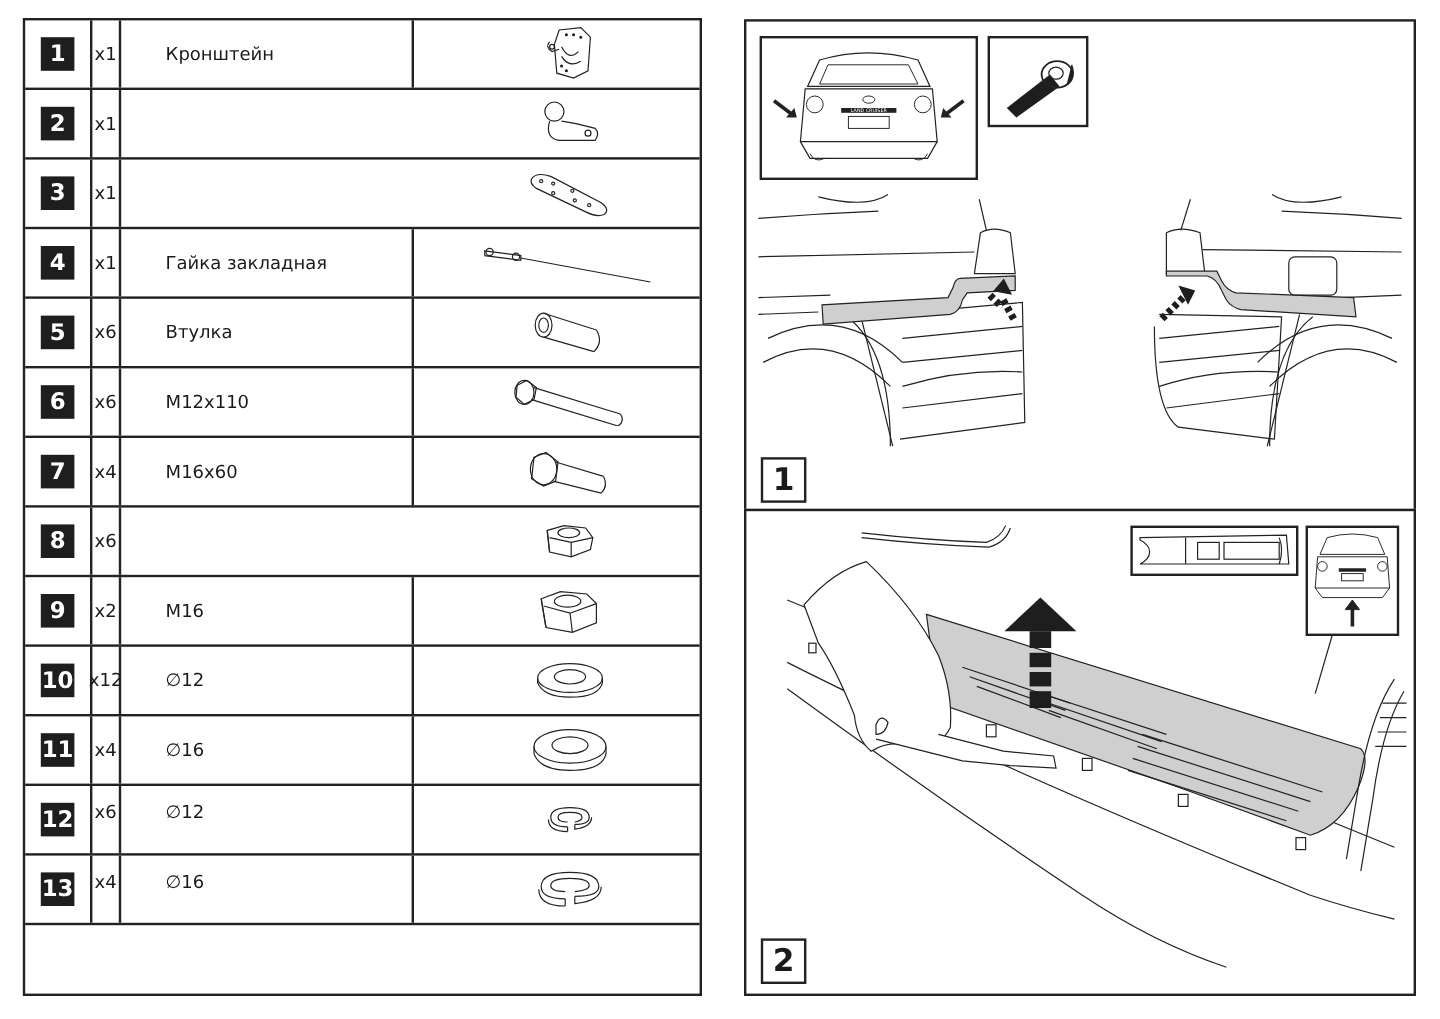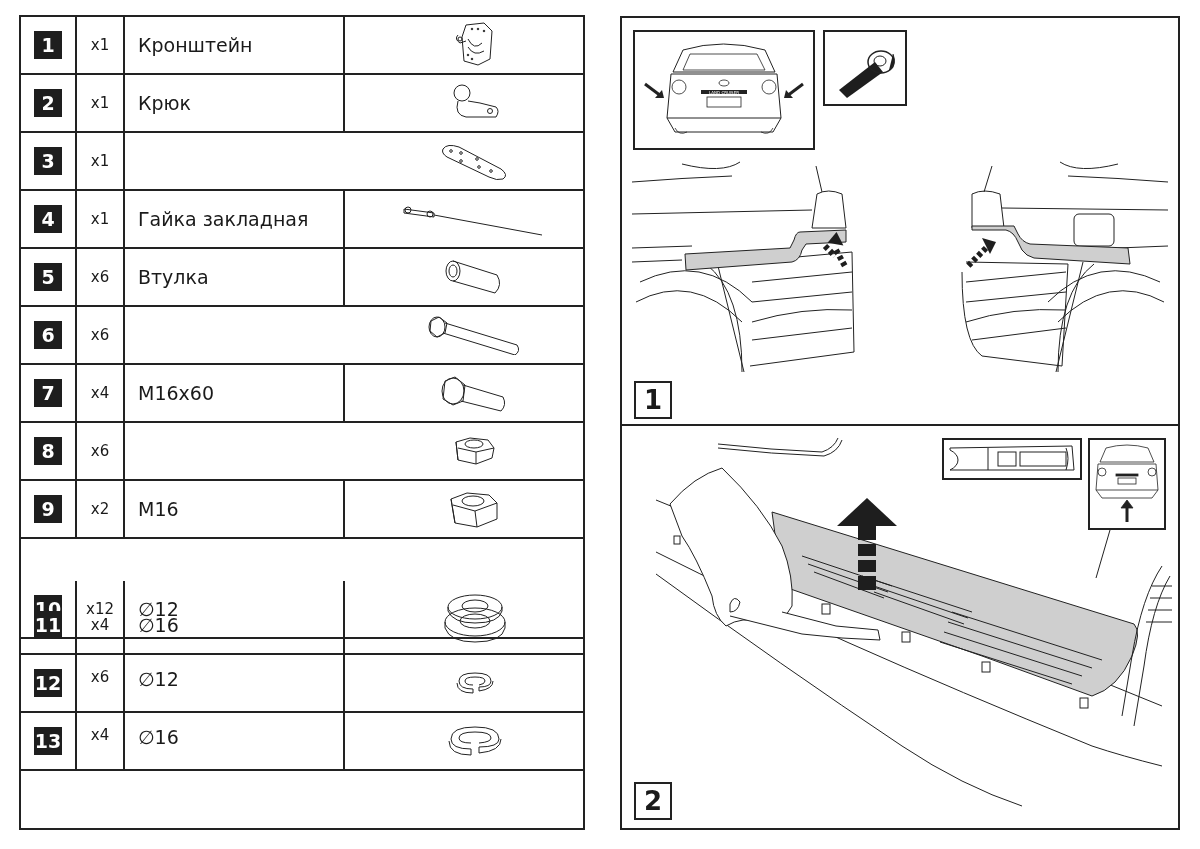--- a/index.html
+++ b/index.html
@@ -1,22 +1,22 @@
 <!DOCTYPE html>
 <html><head>
 <meta charset="utf-8">
 <style>
   html,body{margin:0;padding:0;background:#fff;}
   body{width:1200px;height:849px;position:relative;overflow:hidden;font-family:"DejaVu Sans","Liberation Sans",sans-serif;color:#1a1a1a;}
   .parts-table{position:absolute;left:19px;top:15px;width:566px;height:815px;border:2px solid #222;box-sizing:border-box;}
   .row{position:absolute;left:0;width:100%;height:58px;border-bottom:2px solid #222;box-sizing:border-box;}
   .cell{position:absolute;top:0;height:100%;box-sizing:border-box;display:flex;align-items:center;}
   .c-num{left:0;width:56px;border-right:2px solid #222;justify-content:center;}
-  .c-qty{left:56px;width:48px;border-right:2px solid #222;justify-content:center;font-size:15px;}
-  .c-name{left:104px;width:220px;border-right:2px solid #222;padding-left:13px;font-size:19px;}
+  .c-qty{left:56px;width:24px;border-right:2px solid #222;justify-content:center;font-size:15px;}
+  .c-name{left:104px;width:220px;border-right:2px solid #222;padding-left:13px;font-size:15px;}
   .c-img{left:343px;width:221px;justify-content:center;}
   .num-badge{background:#1e1e1e;color:#fff;font-weight:bold;font-size:19px;min-width:28px;height:28px;display:flex;align-items:center;justify-content:center;line-height:1;padding:0 1px;box-sizing:border-box;}
   .top-aligned{align-items:flex-start;padding-top:13px;}
   .footer-row{position:absolute;left:0;top:751px;width:100%;height:60px;}
   .panel{position:absolute;left:620px;width:560px;border:2px solid #222;box-sizing:border-box;background:#fff;}
   .panel-1{top:16px;height:410px;}
   .panel-2{top:424px;height:406px;}
   .step-label{position:absolute;width:38px;height:38px;border:2px solid #222;box-sizing:border-box;font-weight:bold;font-size:26px;display:flex;align-items:center;justify-content:center;background:#fff;}
   .inset{position:absolute;border:2px solid #222;box-sizing:border-box;background:#fff;}
   svg{display:block;}
@@ -46,21 +46,20 @@
             <circle cx="22" cy="38" r="0.8" fill="#222"></circle>
           </svg>
         </span>
       </div>
     </div>
     <div class="row" style="top: 58px;">
       <div class="cell c-num">
         <span class="num-badge">2</span>
       </div>
       <div class="cell c-qty">x1</div>
-      <div class="cell c-name">Крюк</div>
       <div class="cell c-img">
         <span>
           <svg width="54" height="44" viewBox="0 0 54 44" fill="none" stroke="#222" stroke-width="1">
             <circle cx="14" cy="12" r="8"></circle>
             <path d="M10 20 Q6 34 18 36 L30 36 L48 36 Q52 30 48 26 L32 22 L20 20"></path>
             <circle cx="42" cy="30" r="2.5"></circle>
           </svg>
         </span>
       </div>
     </div>
@@ -116,20 +115,21 @@
             <path d="M54 18 Q60 28 52 36"></path>
           </svg>
         </span>
       </div>
     </div>
     <div class="row" style="top: 290px;">
       <div class="cell c-num">
         <span class="num-badge">6</span>
       </div>
       <div class="cell c-qty">x6</div>
+      <div class="cell c-name">M12x110</div>
       <div class="cell c-img">
         <span>
           <svg width="96" height="40" viewBox="0 0 96 40" fill="none" stroke="#222" stroke-width="1">
             <ellipse cx="10" cy="12" rx="8" ry="10"></ellipse>
             <path d="M4 6 L12 2 L20 8 L18 18 L10 22 L3 16 Z"></path>
             <path d="M18 8 L90 30"></path>
             <path d="M16 18 L88 40"></path>
             <path d="M90 30 Q94 36 88 40"></path>
           </svg>
         </span>
@@ -181,21 +181,21 @@
           <svg width="56" height="44" viewBox="0 0 56 44" fill="none" stroke="#222" stroke-width="1">
             <path d="M4 12 L20 6 L42 8 L50 16 L50 32 L30 40 L8 36 Z"></path>
             <path d="M4 12 L8 36"></path>
             <path d="M6 18 L28 24 L50 16"></path>
             <path d="M28 24 L30 40"></path>
             <ellipse cx="26" cy="14" rx="11" ry="5"></ellipse>
           </svg>
         </span>
       </div>
     </div>
-    <div class="row" style="top: 522px; margin-top: 42px;">
+    <div class="row" style="top: 522px;">
       <div class="cell c-num">
         <span class="num-badge">10</span>
       </div>
       <div class="cell c-qty">x12</div>
       <div class="cell c-name">∅12</div>
       <div class="cell c-img">
         <span>
           <svg width="60" height="32" viewBox="0 0 60 32" fill="none" stroke="#222" stroke-width="1">
             <ellipse cx="30" cy="14" rx="27" ry="12"></ellipse>
             <path d="M3 14 L3 18 Q8 30 30 30 Q54 30 57 18 L57 14"></path>

